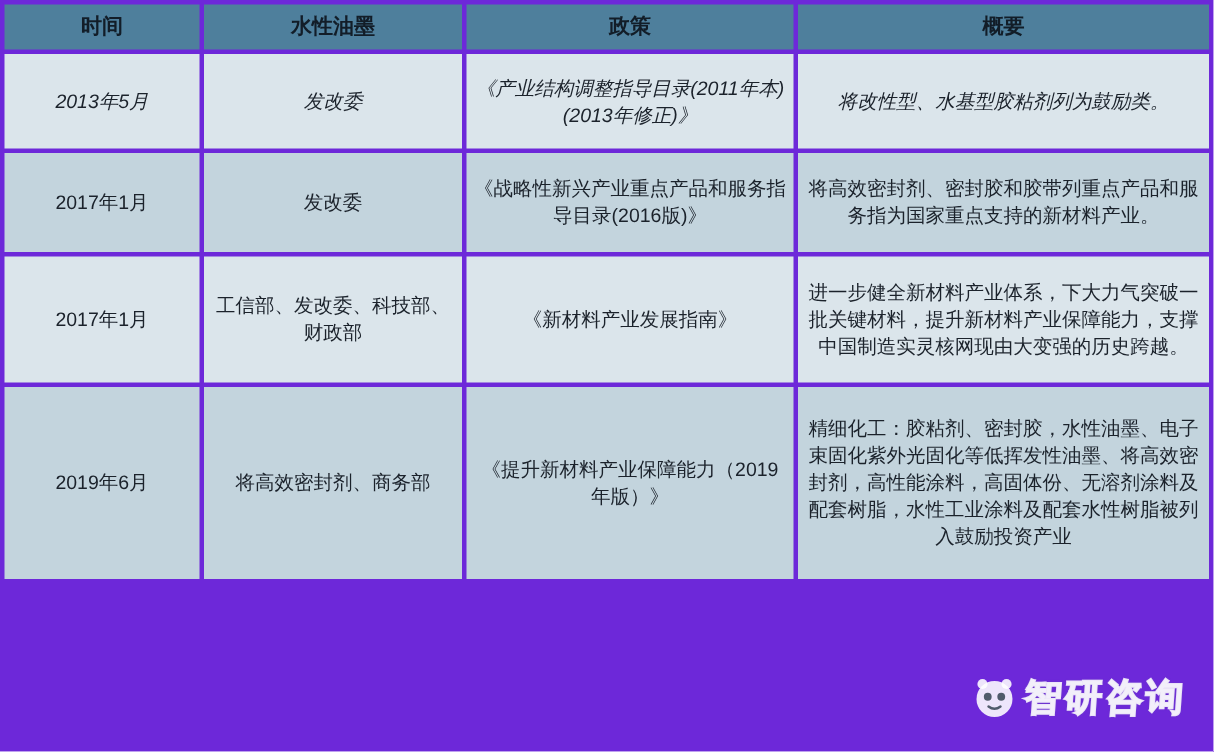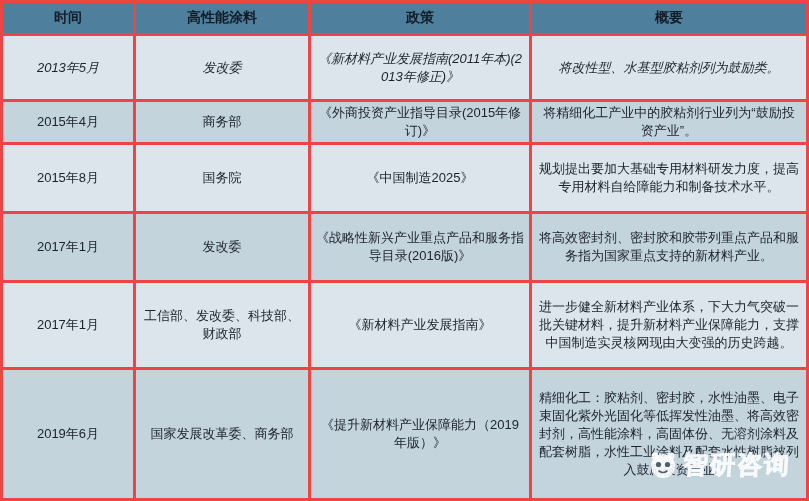--- a/index.html
+++ b/index.html
@@ -8,21 +8,21 @@
     background: #ffffff;
     width: 809px;
     height: 501px;
     overflow: hidden;
     font-family: "Liberation Sans", "DejaVu Sans", sans-serif;
   }
   .page {
     position: relative;
     width: 809px;
     height: 501px;
-    background: #ef4444;
+    background: #6d28d9;
   }
   table.policy-table {
     border-collapse: separate;
     border-spacing: 3px;
     width: 809px;
     table-layout: fixed;
   }
   table.policy-table th {
     background: #4e7f9c;
     color: #121d28;
@@ -82,59 +82,47 @@
   <table class="policy-table">
     <colgroup>
       <col style="width:130px">
       <col style="width:172px">
       <col style="width:218px">
       <col style="width:274px">
     </colgroup>
     <thead>
       <tr>
         <th>时间</th>
-        <th>高性能涂料</th>
+        <th>水性油墨</th>
         <th>政策</th>
         <th>概要</th>
       </tr>
     </thead>
     <tbody>
       <tr class="row-light r1">
         <td>2013年5月</td>
         <td>发改委</td>
-        <td>《新材料产业发展指南(2011年本)(2013年修正)》</td>
+        <td>《产业结构调整指导目录(2011年本)(2013年修正)》</td>
         <td>将改性型、水基型胶粘剂列为鼓励类。</td>
-      </tr>
-      <tr class="row-dark r2">
-        <td>2015年4月</td>
-        <td>商务部</td>
-        <td>《外商投资产业指导目录(2015年修订)》</td>
-        <td>将精细化工产业中的胶粘剂行业列为“鼓励投资产业”。</td>
-      </tr>
-      <tr class="row-light r3">
-        <td>2015年8月</td>
-        <td>国务院</td>
-        <td>《中国制造2025》</td>
-        <td>规划提出要加大基础专用材料研发力度，提高专用材料自给障能力和制备技术水平。</td>
       </tr>
       <tr class="row-dark r4">
         <td>2017年1月</td>
         <td>发改委</td>
         <td>《战略性新兴产业重点产品和服务指导目录(2016版)》</td>
         <td>将高效密封剂、密封胶和胶带列重点产品和服务指为国家重点支持的新材料产业。</td>
       </tr>
       <tr class="row-light r5">
         <td>2017年1月</td>
         <td>工信部、发改委、科技部、财政部</td>
         <td>《新材料产业发展指南》</td>
         <td>进一步健全新材料产业体系，下大力气突破一批关键材料，提升新材料产业保障能力，支撑中国制造实灵核网现由大变强的历史跨越。</td>
       </tr>
       <tr class="row-dark r6">
         <td>2019年6月</td>
-        <td>国家发展改革委、商务部</td>
+        <td>将高效密封剂、商务部</td>
         <td>《提升新材料产业保障能力（2019年版）》</td>
         <td>精细化工：胶粘剂、密封胶，水性油墨、电子束固化紫外光固化等低挥发性油墨、将高效密封剂，高性能涂料，高固体份、无溶剂涂料及配套树脂，水性工业涂料及配套水性树脂被列入鼓励投资产业</td>
       </tr>
     </tbody>
   </table>
 
   <div class="watermark">
     <svg class="wm-logo" viewBox="0 0 30 30" xmlns="http://www.w3.org/2000/svg">
       <circle cx="15" cy="16" r="12" fill="rgba(255,255,255,0.88)"></circle>
       <circle cx="7" cy="6" r="3.4" fill="rgba(255,255,255,0.88)"></circle>

